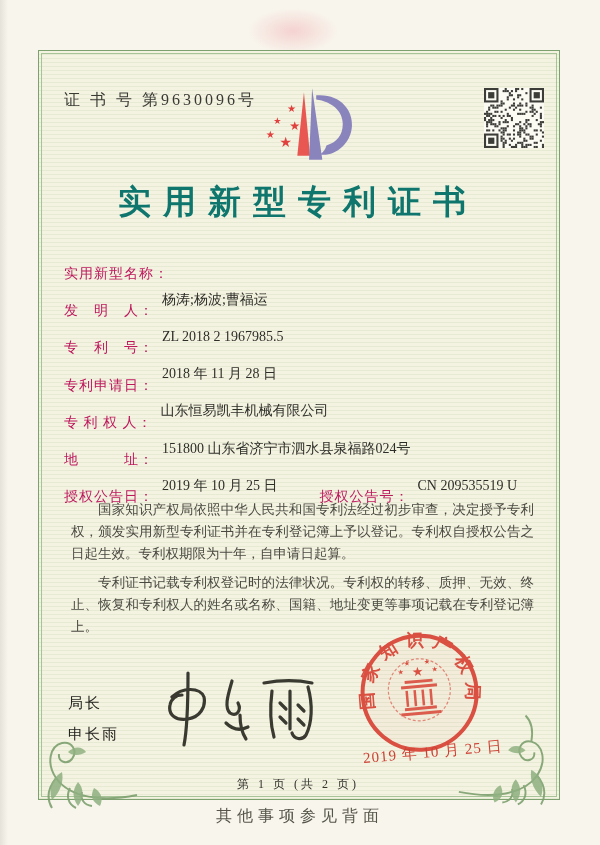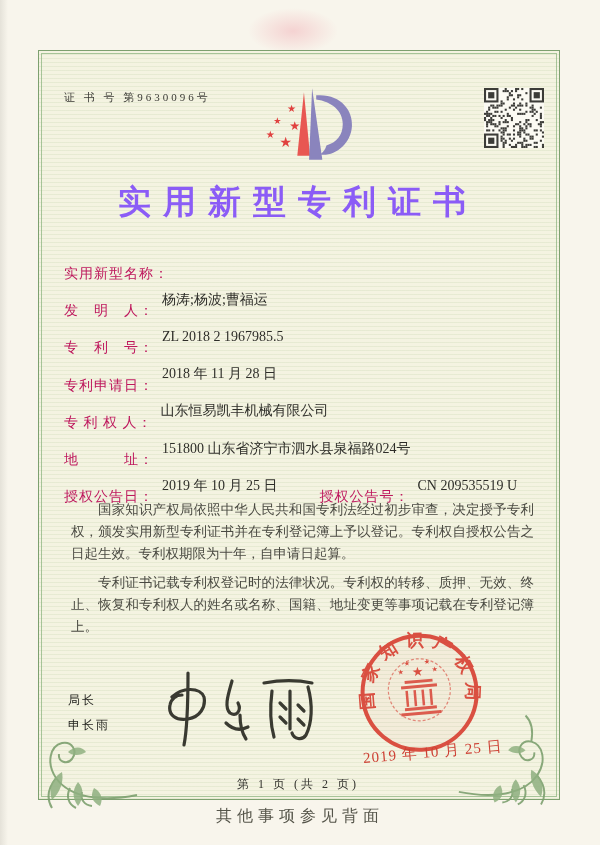--- a/index.html
+++ b/index.html
@@ -14,34 +14,34 @@
     background:linear-gradient(90deg,rgba(60,60,50,0.10),rgba(60,60,50,0));}
   .smudge{position:absolute;left:248px;top:8px;width:90px;height:46px;border-radius:50%;
     background:radial-gradient(closest-side,rgba(235,120,140,0.28),rgba(235,120,140,0));}
   
   .frame{position:absolute;left:38px;top:50px;width:520px;height:748px;
     border:1px solid #7da06f;background:#f4f3e1;}
   .frame::before{content:"";position:absolute;inset:2px;border:1px solid #a6c498;pointer-events:none;}
   .frame::after{content:"";position:absolute;inset:0;pointer-events:none;
     background:repeating-linear-gradient(0deg,rgba(150,180,120,0.14) 0px,rgba(150,180,120,0.14) 1px,rgba(0,0,0,0) 1px,rgba(0,0,0,0) 4px);}
   .abs{position:absolute;}
-  .cert-no{left:64px;top:90px;font-size:11px;letter-spacing:3px;color:#3a3a35;}
+  .cert-no{left:64px;top:90px;font-size:16px;letter-spacing:3px;color:#3a3a35;}
   .logo{left:260px;top:82px;width:94px;height:88px;}
   .qr{left:484px;top:88px;width:60px;height:60px;}
   .title{left:38px;top:180px;width:520px;text-align:center;
-    font-size:33px;font-weight:600;letter-spacing:12px;color:#8b5cf6;border-radius:17px;}
+    font-size:33px;font-weight:600;letter-spacing:12px;color:#0f766e;border-radius:17px;}
   .fields{left:64px;top:244px;width:478px;font-size:14px;z-index:3;}
   .row{height:37.2px;display:flex;align-items:center;white-space:nowrap;}
   .lbl{letter-spacing:1px;color:#be185d;margin-top:23px;}
   .val{margin-left:8px;color:#2e2e29;}
   .pair2{margin-left:42px;}
   .paras{left:64px;top:492px;width:477px;font-size:13.5px;line-height:1.63;
     text-align:justify;color:#4a4a42;z-index:3;}
   .paras p{margin:7px;text-indent:2em;}
-  .director{left:68px;top:688px;font-size:12px;line-height:2.05;letter-spacing:2px;color:#23231f;z-index:4;}
+  .director{left:68px;top:688px;font-size:15px;line-height:2.05;letter-spacing:2px;color:#23231f;z-index:4;}
   .signature{left:148px;top:666px;width:175px;height:92px;z-index:4;}
   .seal{left:344px;top:626px;width:170px;height:142px;z-index:5;transform:rotate(-5deg);}
   .page-no{left:38px;top:776px;width:520px;text-align:center;font-size:12px;letter-spacing:3px;color:#33332e;z-index:3;}
   .back-note{left:0;top:806px;width:600px;text-align:center;font-size:16px;letter-spacing:5px;color:#55554a;}
   .orn{z-index:6;}
   .orn-bl{left:22px;top:712px;width:120px;height:100px;}
   .orn-br{left:454px;top:708px;width:116px;height:104px;transform:scaleX(-1);}
 </style>
 </head>
 <body>

